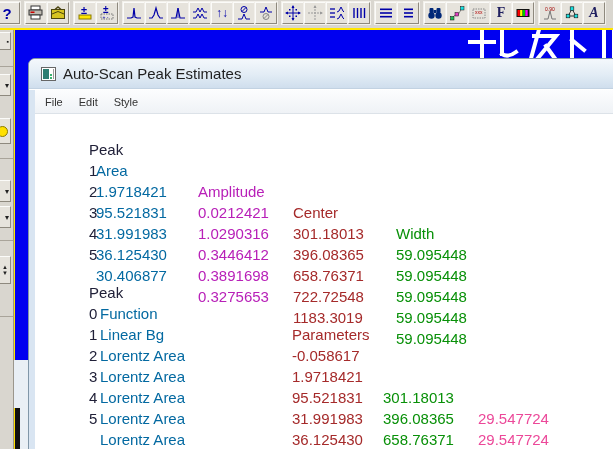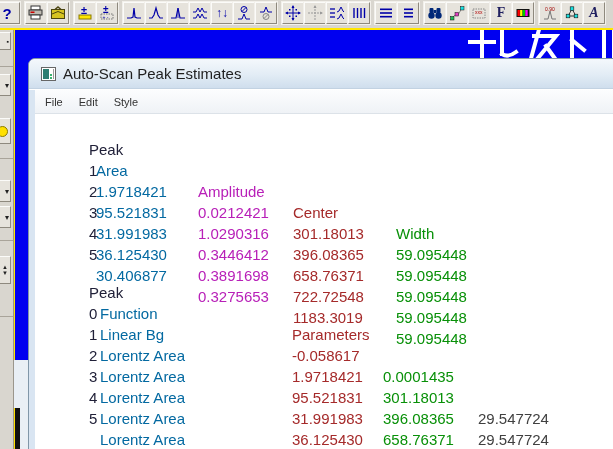--- a/index.html
+++ b/index.html
@@ -52,21 +52,21 @@
   .menu-item{font-size:11px;color:#333;padding:0 8px;}
   .frame-left{position:absolute;left:0;top:31px;bottom:0;width:6px;background:#D9E5F2;}
   .content{position:absolute;left:6px;top:55px;right:0;bottom:0;background:#FFF;}
 
   
   .row{position:absolute;left:0;right:0;height:21px;line-height:21px;font-size:15px;white-space:pre;}
   .c{position:absolute;}
   .t1c1{left:10px;} .t1c2{left:61px;} .t1c3{left:163px;} .t1c4{left:258px;} .t1c5{left:361px;}
   .t2c1{left:10px;} .t2c2{left:65px;} .t2c3{left:257px;} .t2c4{left:348px;} .t2c5{left:443px;}
   .p{color:#202038;margin-left:44px;} .b{color:#0369a1;} .m{color:#B820B8;}
-  .r{color:#A52A2A;} .g{color:#089008;} .v{color:#404040;}
+  .r{color:#A52A2A;} .g{color:#089008;} .v{color:#ec4899;}
 </style>
 </head>
 <body>
 
 <div id="screen">
 
   <div class="toolbar">
     <button class="tb" style="margin-left:-6px;width:26px">
         <span class="glyph" style="font-size:15px">?</span>
       </button>
@@ -358,21 +358,20 @@
 
       <div class="row" style="top:147px">
         <span class="c t2c1 p">Peak</span>
         <span class="c t2c2 b">Function</span>
         <span class="c t2c3 r">Parameters</span>
       </div>
       <div class="row" style="top:168px">
         <span class="c t2c1 p">0</span>
         <span class="c t2c2 b">Linear Bg</span>
         <span class="c t2c3 r">-0.058617</span>
-        <span class="c t2c4 g">0.0001435</span>
         <span class="c t2c5 v"></span>
       </div>
       <div class="row" style="top:189px">
         <span class="c t2c1 p">1</span>
         <span class="c t2c2 b">Lorentz Area</span>
         <span class="c t2c3 r">1.9718421</span>
         <span class="c t2c4 g">301.18013</span>
         <span class="c t2c5 v">29.547724</span>
       </div>
       <div class="row" style="top:210px">

